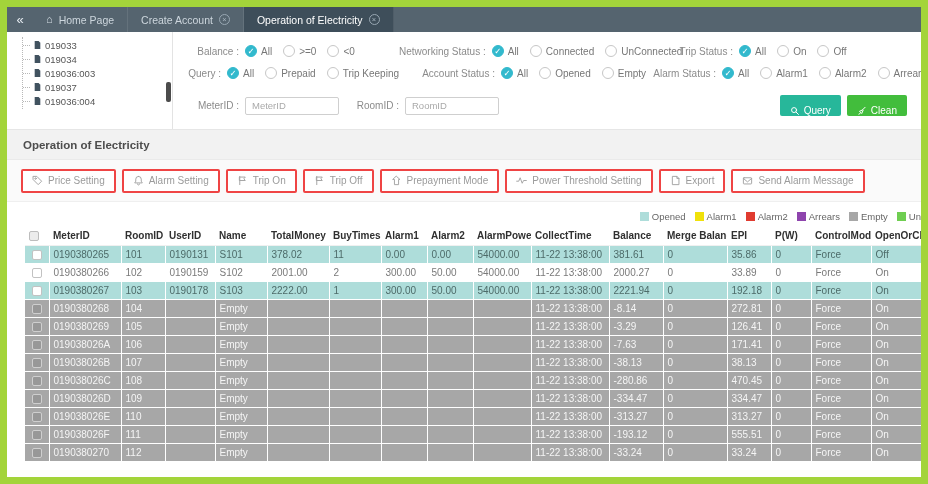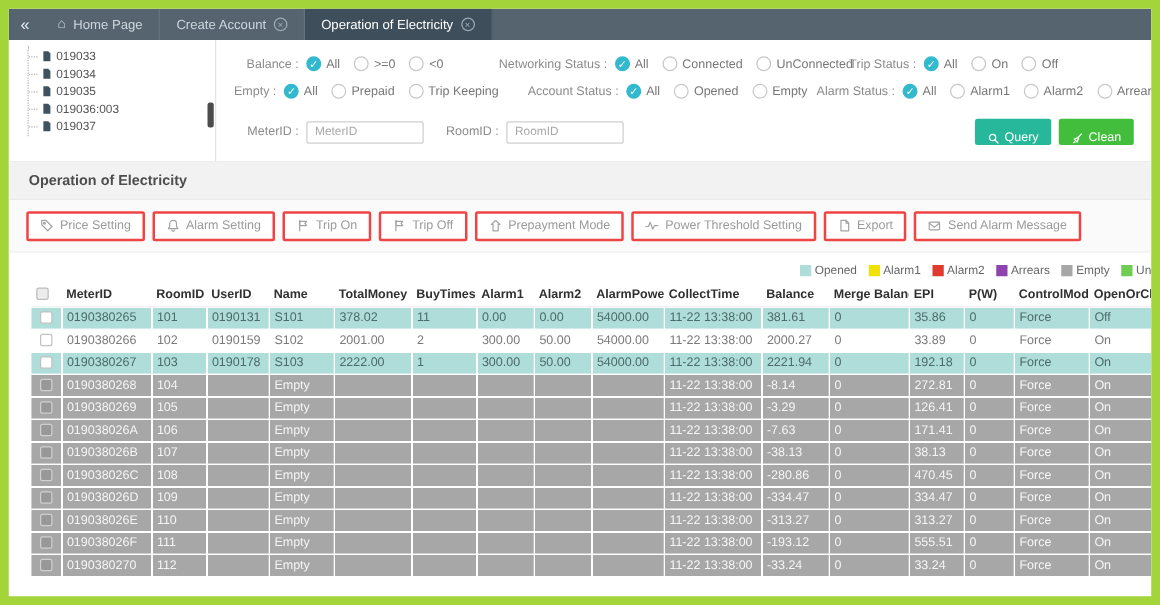--- a/index.html
+++ b/index.html
@@ -121,40 +121,40 @@
             </span>
             <span class="tree-label">019034</span>
           </div>
           <div class="tree-item">
             <span class="tree-dash"></span>
             <span class="tree-ico">
               <svg viewBox="0 0 16 16">
                 <path d="M3 1h7l3 3v11H3z" fill="currentColor"></path>
               </svg>
             </span>
-            <span class="tree-label">019035</span>
-          </div>
-          <div class="tree-item">
-            <span class="tree-dash"></span>
-            <span class="tree-ico">
-              <svg viewBox="0 0 16 16">
-                <path d="M3 1h7l3 3v11H3z" fill="currentColor"></path>
-              </svg>
-            </span>
             <span class="tree-label">019036:003</span>
           </div>
           <div class="tree-item">
             <span class="tree-dash"></span>
             <span class="tree-ico">
               <svg viewBox="0 0 16 16">
                 <path d="M3 1h7l3 3v11H3z" fill="currentColor"></path>
               </svg>
             </span>
             <span class="tree-label">019037</span>
           </div>
+          <div class="tree-item">
+            <span class="tree-dash"></span>
+            <span class="tree-ico">
+              <svg viewBox="0 0 16 16">
+                <path d="M3 1h7l3 3v11H3z" fill="currentColor"></path>
+              </svg>
+            </span>
+            <span class="tree-label">019036:004</span>
+          </div>
         </div>
       <div class="sb-thumb"></div>
     </div>
     <div class="filters">
       <div class="filter-row">
           <div class="fgroup">
             <span class="flabel">Balance :</span>
             <div class="fopts">
               <span class="fopt">
                 <span class="radio checked">✓</span>
@@ -200,21 +200,21 @@
               </span>
               <span class="fopt">
                 <span class="radio"></span>
                 <span class="fopt-label">Off</span>
               </span>
             </div>
           </div>
         </div>
       <div class="filter-row">
           <div class="fgroup">
-            <span class="flabel">Empty :</span>
+            <span class="flabel">Query :</span>
             <div class="fopts">
               <span class="fopt">
                 <span class="radio checked">✓</span>
                 <span class="fopt-label">All</span>
               </span>
               <span class="fopt">
                 <span class="radio"></span>
                 <span class="fopt-label">Prepaid</span>
               </span>
               <span class="fopt">

